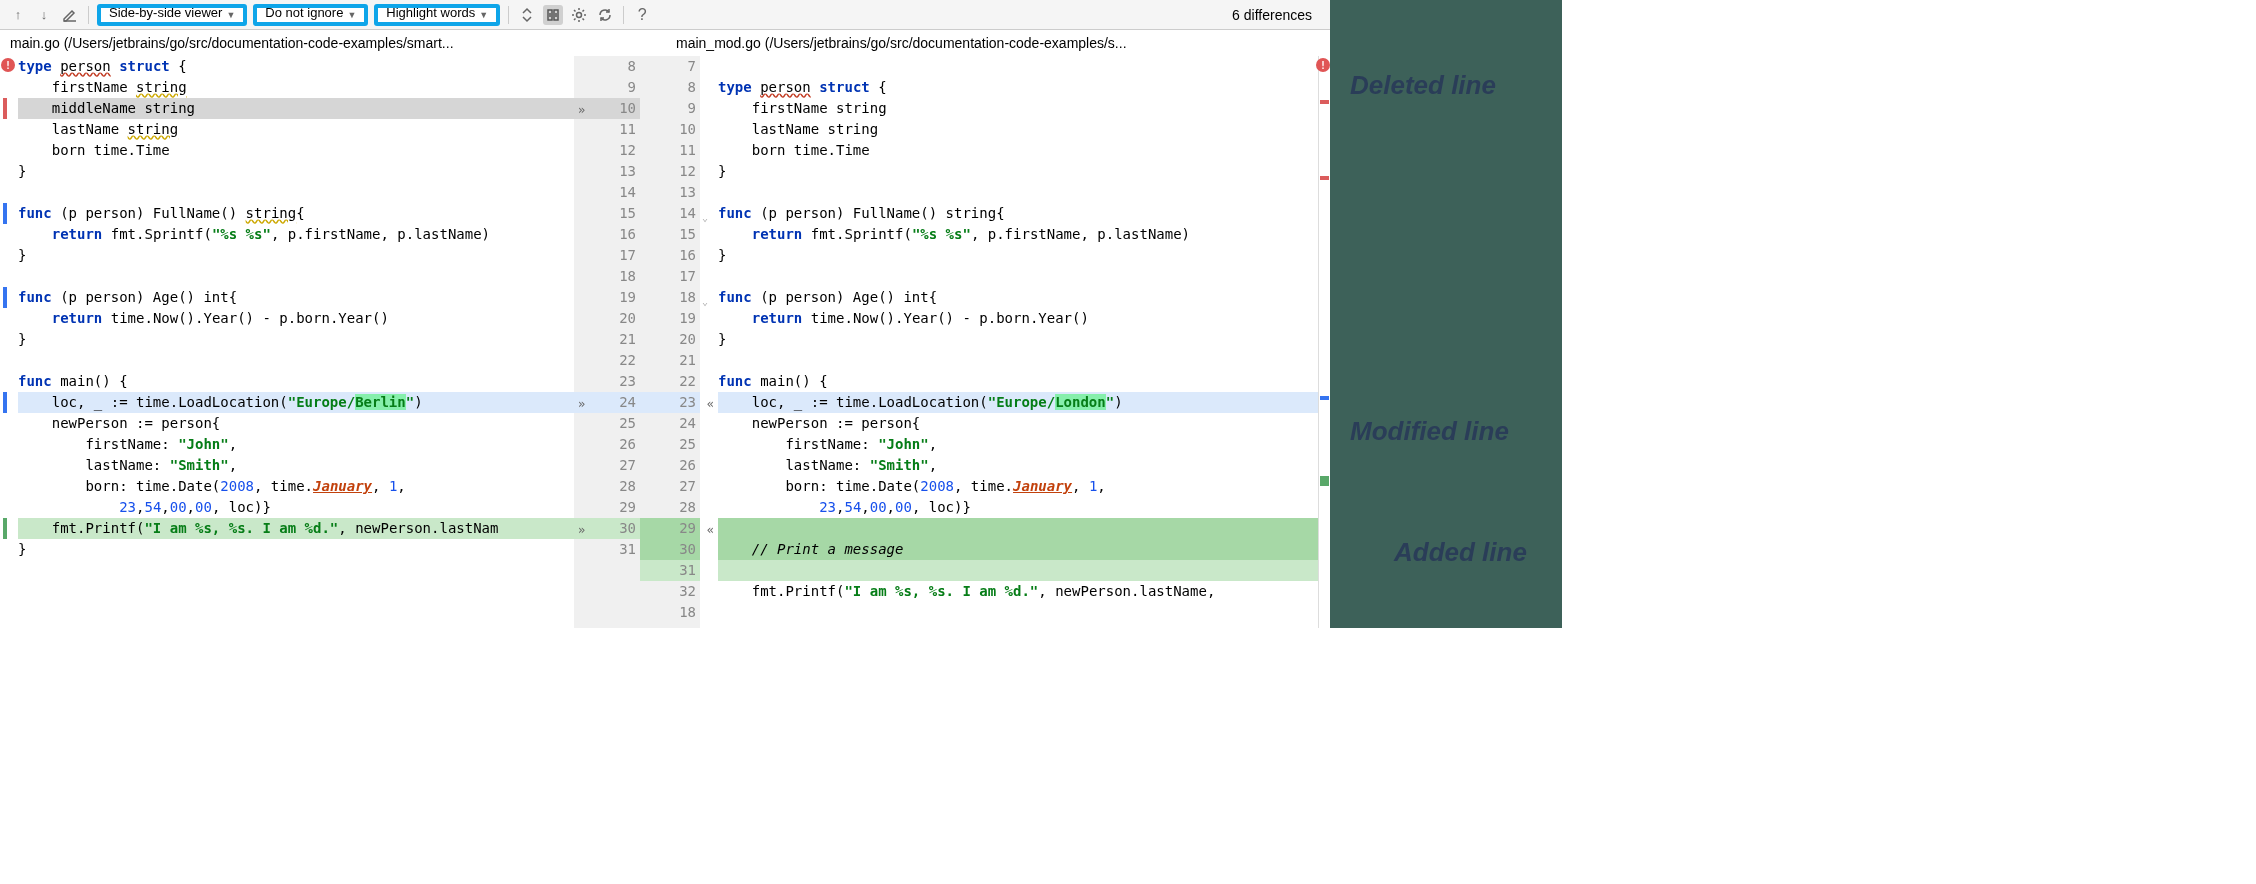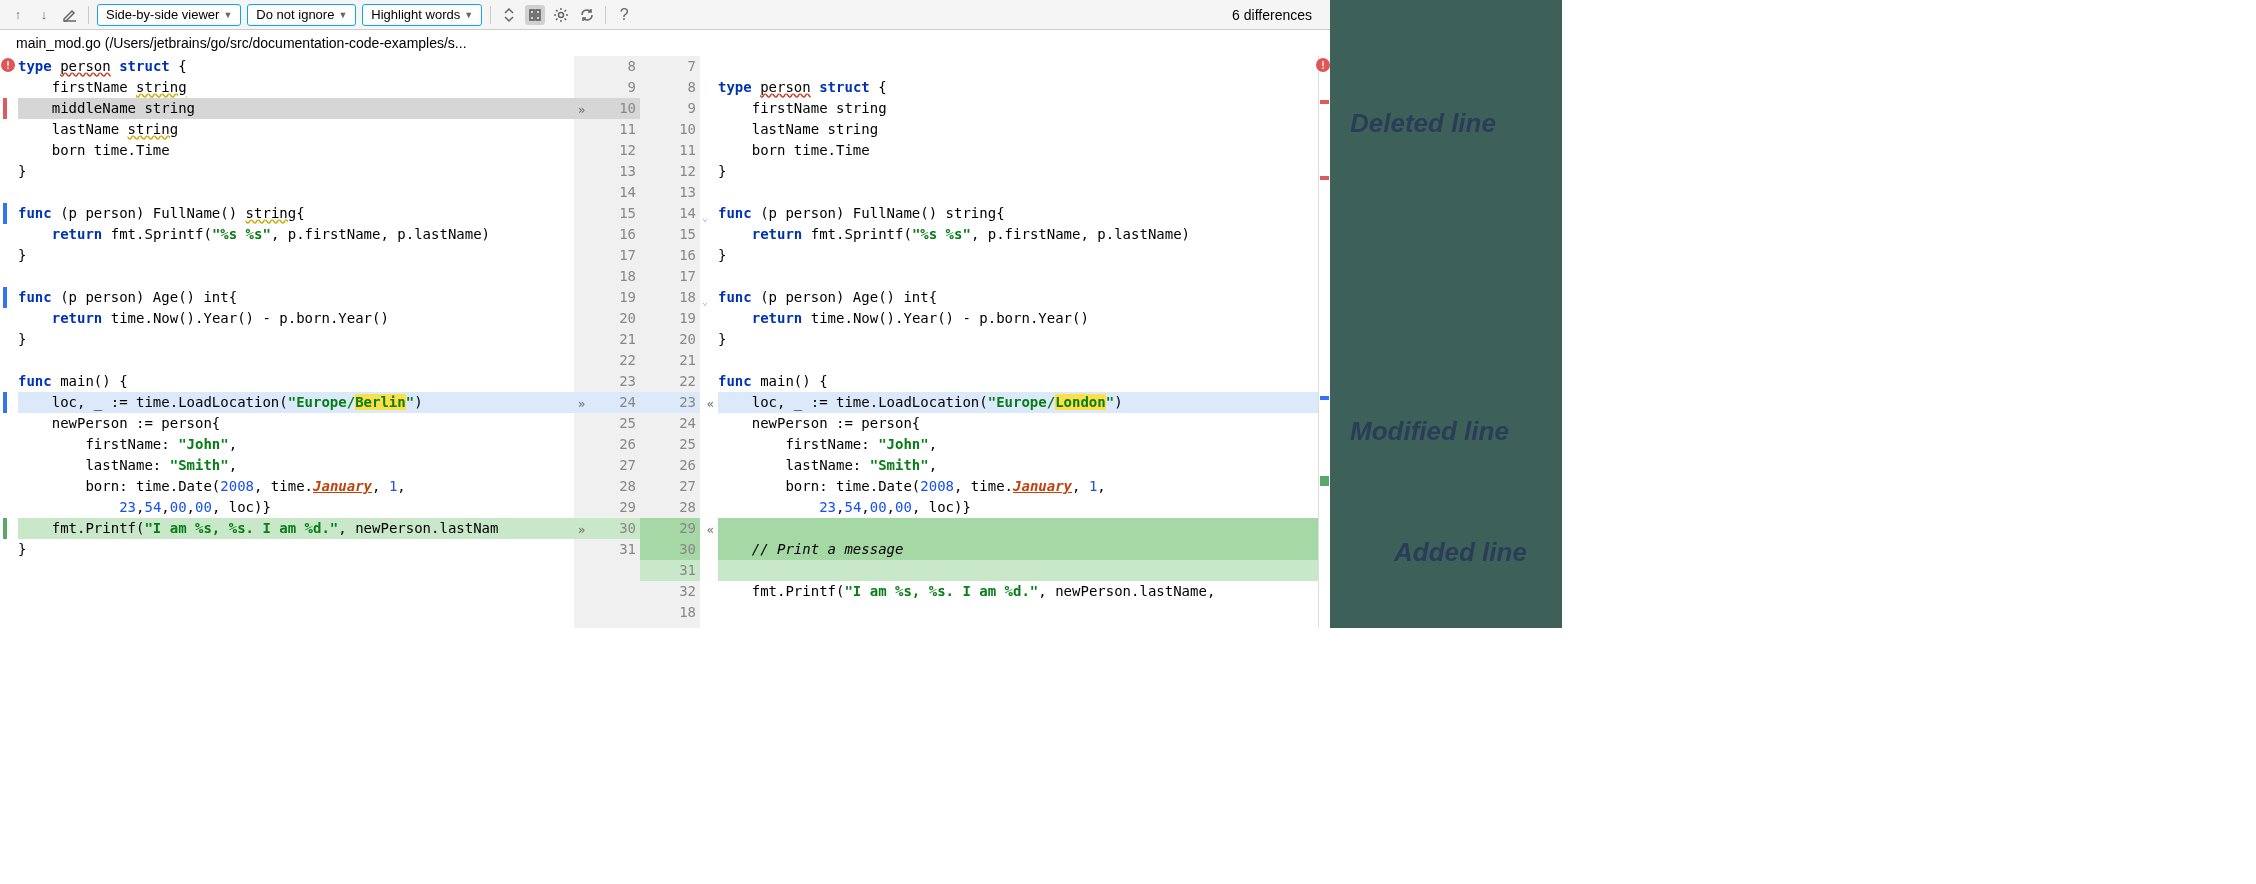--- a/index.html
+++ b/index.html
@@ -4,21 +4,21 @@
 <style>
 * { margin: 0; padding: 0; box-sizing: border-box; }
 body { font-family: -apple-system, BlinkMacSystemFont, "Segoe UI", sans-serif; font-size: 13px; background: #fff; color: #000; overflow: hidden; }
 .container { display: flex; height: 628px; width: 1562px; }
 .diff-panel { flex: 0 0 1330px; display: flex; flex-direction: column; }
 .legend-panel { flex: 1; background: #3d6159; display: flex; flex-direction: column; justify-content: space-around; padding: 0 20px; }
 .legend-item { color: #2a3d58; font-size: 26px; font-weight: 700; font-style: italic; }
 .toolbar { height: 30px; display: flex; align-items: center; gap: 6px; padding: 0 8px; border-bottom: 1px solid #ccc; background: #f5f5f5; }
 .tb-icon { width: 20px; height: 20px; display: flex; align-items: center; justify-content: center; color: #666; cursor: pointer; }
 .tb-sep { width: 1px; height: 18px; background: #ccc; margin: 0 2px; }
-.tb-dropdown { display: flex; align-items: center; gap: 4px; padding: 2px 8px; border: 1px solid #0ea5e9; background: #fff; cursor: pointer; font-size: 13px; border-radius: 3px; height: 22px; }
+.tb-dropdown { display: flex; align-items: flex-end; gap: 4px; padding: 2px 8px; border: 4px solid #0ea5e9; background: #fff; cursor: pointer; font-size: 13px; border-radius: 3px; height: 22px; }
 .tb-dropdown .chevron { font-size: 9px; color: #666; }
 .tb-spacer { flex: 1; }
 .diff-count { font-size: 14px; padding-right: 10px; }
 .file-headers { display: flex; height: 26px; align-items: center; }
 .file-header { font-size: 14px; white-space: nowrap; overflow: hidden; text-overflow: ellipsis; }
 .fh-left { flex: 0 0 660px; padding-left: 10px; }
 .fh-right { flex: 1; padding-left: 16px; }
 .diff-body { flex: 1; display: flex; font-family: "Menlo", "Consolas", monospace; font-size: 14px; line-height: 21px; position: relative; }
 .col-left-gutter { flex: 0 0 18px; position: relative; }
 .col-left-code { flex: 0 0 556px; overflow: hidden; white-space: pre; }
@@ -30,21 +30,21 @@
 .row { height: 21px; position: relative; }
 .kw { color: #0033b3; font-weight: bold; }
 .str { color: #067d17; font-weight: bold; }
 .num { color: #1750eb; }
 .em-purple { color: #c2410c; font-style: italic; font-weight: bold; text-decoration: underline; }
 .comment { color: #000000; font-style: italic; }
 .hl-del { background: #d6d6d6; }
 .hl-mod { background: #dbe9fb; }
 .hl-add { background: #c9e8c9; }
 .hl-add-dark { background: #a6d8a6; }
-.word-diff { background: #fde047; }
+.word-diff { background: #86efac; }
 .err-squiggle { text-decoration: underline wavy #c23b22; text-decoration-skip-ink: none; }
 .warn-squiggle { text-decoration: underline wavy #cca700; }
 .gutter-red { position: absolute; left: 3px; width: 4px; background: #db5c5c; }
 .gutter-blue { position: absolute; left: 3px; width: 4px; background: #3574f0; }
 .gutter-green { position: absolute; left: 3px; width: 4px; background: #59a869; }
 .chev-mark { position: absolute; font-size: 12px; color: #666; }
 .err-circle { width: 14px; height: 14px; border-radius: 50%; background: #e05555; color: #fff; font-size: 10px; font-weight: bold; display: flex; align-items: center; justify-content: center; position: absolute; }
 .fold-arrow { position: absolute; left: -14px; color: #aaa; font-size: 10px; }
 .ov-mark { position: absolute; left: 1px; right: 1px; height: 4px; }
 .num-cell.hl-del, .num-cell.hl-mod, .num-cell.hl-add, .num-cell.hl-add-dark { margin-right: -4px; padding-right: 4px; }
@@ -101,20 +101,21 @@
             <path d="M12 2v3h-3M4 14v-3h3" fill="none" stroke="#666" stroke-width="1.5"></path>
           </svg>
       </span>
       <span class="tb-sep"></span>
       <span class="tb-icon" style="font-size:16px;">?</span>
       <span class="tb-spacer"></span>
       <span class="diff-count">6 differences</span>
     </div>
 
     <div class="file-headers">
+      <div class="file-header fh-left">main.go (/Users/jetbrains/go/src/documentation-code-examples/smart...</div>
       <div class="file-header fh-right">main_mod.go (/Users/jetbrains/go/src/documentation-code-examples/s...</div>
     </div>
 
     <div class="diff-body">
       <div class="col-left-gutter" id="left-gutter">
         <div class="err-circle" style="top:2px;left:1px;">!</div>
       <div class="gutter-red" style="top: 42px; height: 21px;"></div>
           <div class="gutter-blue" style="top: 147px; height: 21px;"></div>
           <div class="gutter-blue" style="top: 231px; height: 21px;"></div>
           <div class="gutter-blue" style="top: 336px; height: 21px;"></div>
@@ -185,19 +186,19 @@
         <div class="err-circle" style="top:2px;right:0;">!</div>
         <div class="ov-mark" style="top:44px;background:#db5c5c;"></div>
         <div class="ov-mark" style="top:120px;background:#db5c5c;"></div>
         <div class="ov-mark" style="top:340px;background:#3574f0;"></div>
         <div class="ov-mark" style="top:420px;background:#59a869;height:10px;"></div>
       </div>
     </div>
   </div>
 
   <div class="legend-panel">
-    <div class="legend-item" style="margin-top:108px;">Deleted line</div>
+    <div class="legend-item" style="margin-top:70px;">Deleted line</div>
     <div style="flex:1"></div>
     <div class="legend-item">Modified line</div>
     <div style="height:90px"></div>
     <div class="legend-item" style="margin-bottom:60px;margin-left:44px;">Added line</div>
   </div>
 </div>
 
 </body></html>

